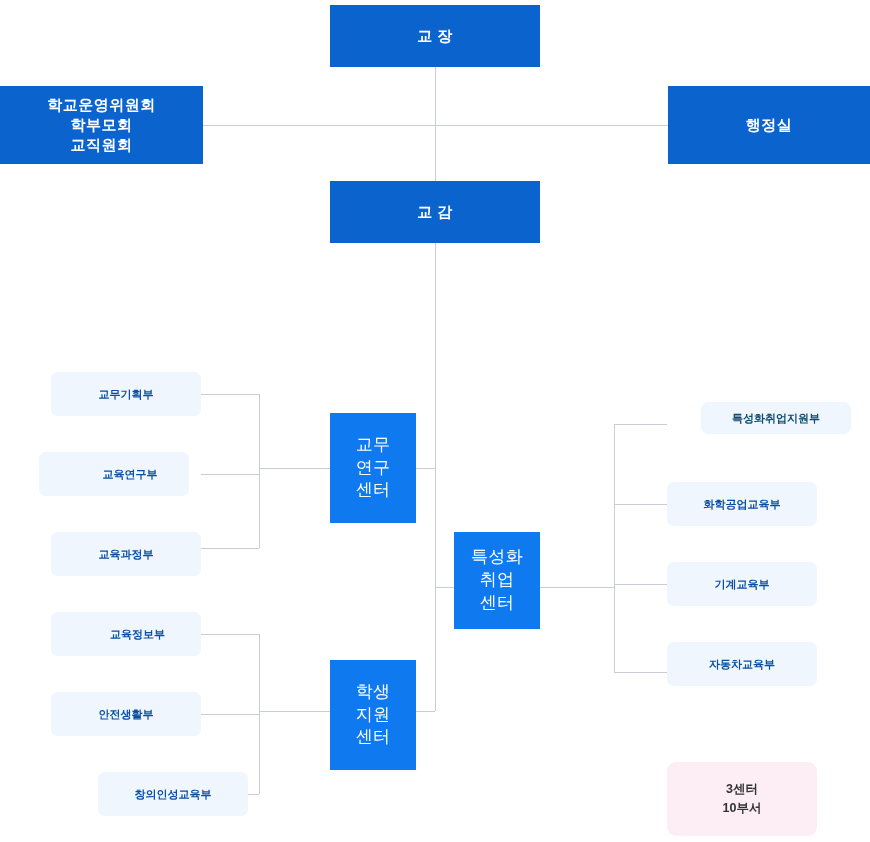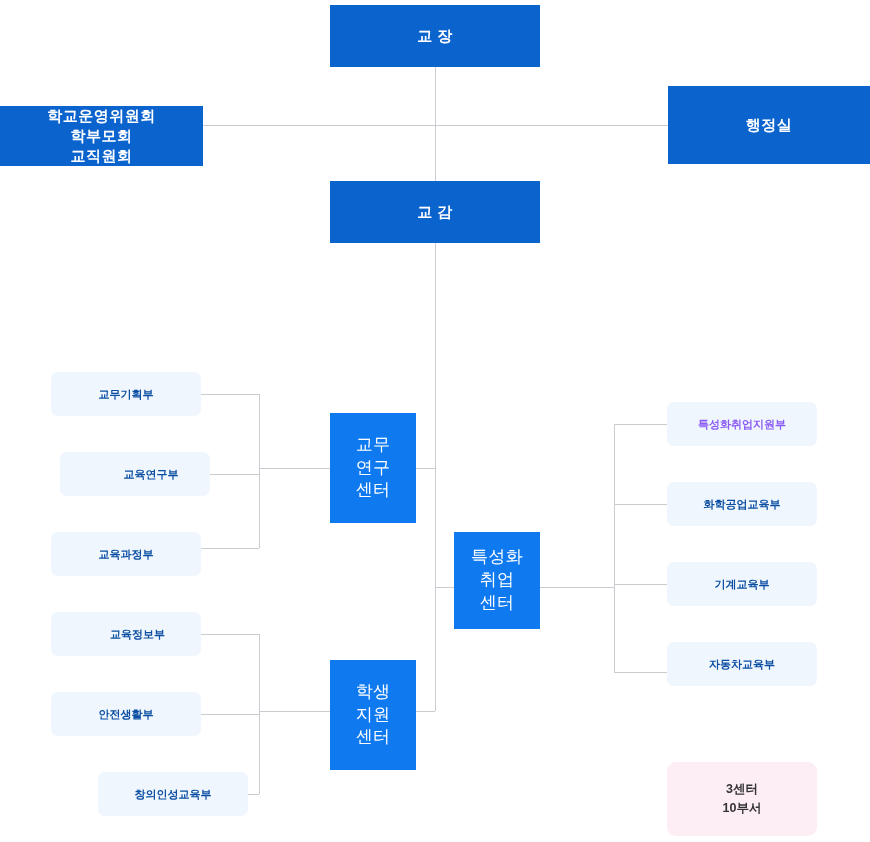--- a/index.html
+++ b/index.html
@@ -86,39 +86,39 @@
     <div class="line h" style="left: 201px; top: 634px; width: 58px; background: rgb(201, 204, 209);"></div>
     <div class="line h" style="left: 201px; top: 714px; width: 58px; background: rgb(201, 204, 209);"></div>
     <div class="line h" style="left: 201px; top: 794px; width: 58px; background: rgb(201, 204, 209);"></div>
     <div class="line h" style="left: 540px; top: 587px; width: 74px; background: rgb(201, 204, 209);"></div>
     <div class="line v" style="left: 614px; top: 424px; height: 248px; background: rgb(201, 204, 209);"></div>
     <div class="line h" style="left: 614px; top: 424px; width: 53px; background: rgb(201, 204, 209);"></div>
     <div class="line h" style="left: 614px; top: 504px; width: 53px; background: rgb(201, 204, 209);"></div>
     <div class="line h" style="left: 614px; top: 584px; width: 53px; background: rgb(201, 204, 209);"></div>
     <div class="line h" style="left: 614px; top: 672px; width: 53px; background: rgb(201, 204, 209);"></div>
     <div class="node primary" style="left: 330px; top: 5px; width: 210px; height: 62px; background: rgb(11, 99, 206);">교 장</div>
-    <div class="node primary" style="left: 0px; top: 86px; width: 203px; height: 60px; background: rgb(11, 99, 206); margin-top: 20px;">학교운영위원회
+    <div class="node primary" style="left: 0px; top: 86px; width: 203px; height: 78px; background: rgb(11, 99, 206);">학교운영위원회
 학부모회
 교직원회</div>
     <div class="node primary" style="left: 668px; top: 86px; width: 202px; height: 78px; background: rgb(11, 99, 206);">행정실</div>
     <div class="node primary" style="left: 330px; top: 181px; width: 210px; height: 62px; background: rgb(11, 99, 206);">교 감</div>
     <div class="node accent" style="left: 330px; top: 413px; width: 86px; height: 110px; background: rgb(15, 121, 240);">교무
 연구
 센터</div>
     <div class="node accent" style="left: 330px; top: 660px; width: 86px; height: 110px; background: rgb(15, 121, 240);">학생
 지원
 센터</div>
     <div class="node accent" style="left: 454px; top: 532px; width: 86px; height: 97px; background: rgb(15, 121, 240);">특성화
 취업
 센터</div>
     <div class="node leaf" style="left: 51px; top: 372px; width: 150px; height: 44px; background: rgb(239, 246, 253); color: rgb(11, 78, 162);">교무기획부</div>
-    <div class="node leaf" style="left: 60px; top: 452px; width: 150px; height: 44px; background: rgb(239, 246, 253); color: rgb(11, 78, 162); padding-left: 32px;">교육연구부</div>
+    <div class="node leaf" style="left: 39px; top: 452px; width: 150px; height: 44px; background: rgb(239, 246, 253); color: rgb(11, 78, 162); padding-left: 32px;">교육연구부</div>
     <div class="node leaf" style="left: 51px; top: 532px; width: 150px; height: 44px; background: rgb(239, 246, 253); color: rgb(11, 78, 162); text-align: right;">교육과정부</div>
     <div class="node leaf" style="left: 51px; top: 612px; width: 150px; height: 44px; background: rgb(239, 246, 253); color: rgb(11, 78, 162); padding-left: 23px;">교육정보부</div>
     <div class="node leaf" style="left: 51px; top: 692px; width: 150px; height: 44px; background: rgb(239, 246, 253); color: rgb(11, 78, 162);">안전생활부</div>
     <div class="node leaf" style="left: 51px; top: 772px; width: 150px; height: 44px; background: rgb(239, 246, 253); color: rgb(11, 78, 162); margin-left: 47px;">창의인성교육부</div>
-    <div class="node leaf" style="left: 667px; top: 402px; width: 150px; height: 44px; background: rgb(239, 246, 253); color: #8b5cf6;">특성화취업지원부</div>
+    <div class="node leaf" style="left: 701px; top: 402px; width: 150px; height: 32px; background: rgb(239, 246, 253); color: #0c4a6e;">특성화취업지원부</div>
     <div class="node leaf" style="left: 667px; top: 482px; width: 150px; height: 44px; background: rgb(239, 246, 253); color: rgb(11, 78, 162);">화학공업교육부</div>
     <div class="node leaf" style="left: 667px; top: 562px; width: 150px; height: 44px; background: rgb(239, 246, 253); color: rgb(11, 78, 162);">기계교육부</div>
     <div class="node leaf" style="left: 667px; top: 642px; width: 150px; height: 44px; background: rgb(239, 246, 253); color: rgb(11, 78, 162);">자동차교육부</div>
     <div class="node legend" style="left: 667px; top: 762px; width: 150px; height: 74px; background: rgb(253, 238, 246); border-radius: 9px;">3센터
 10부서</div>
   </div>
 
 </body></html>

